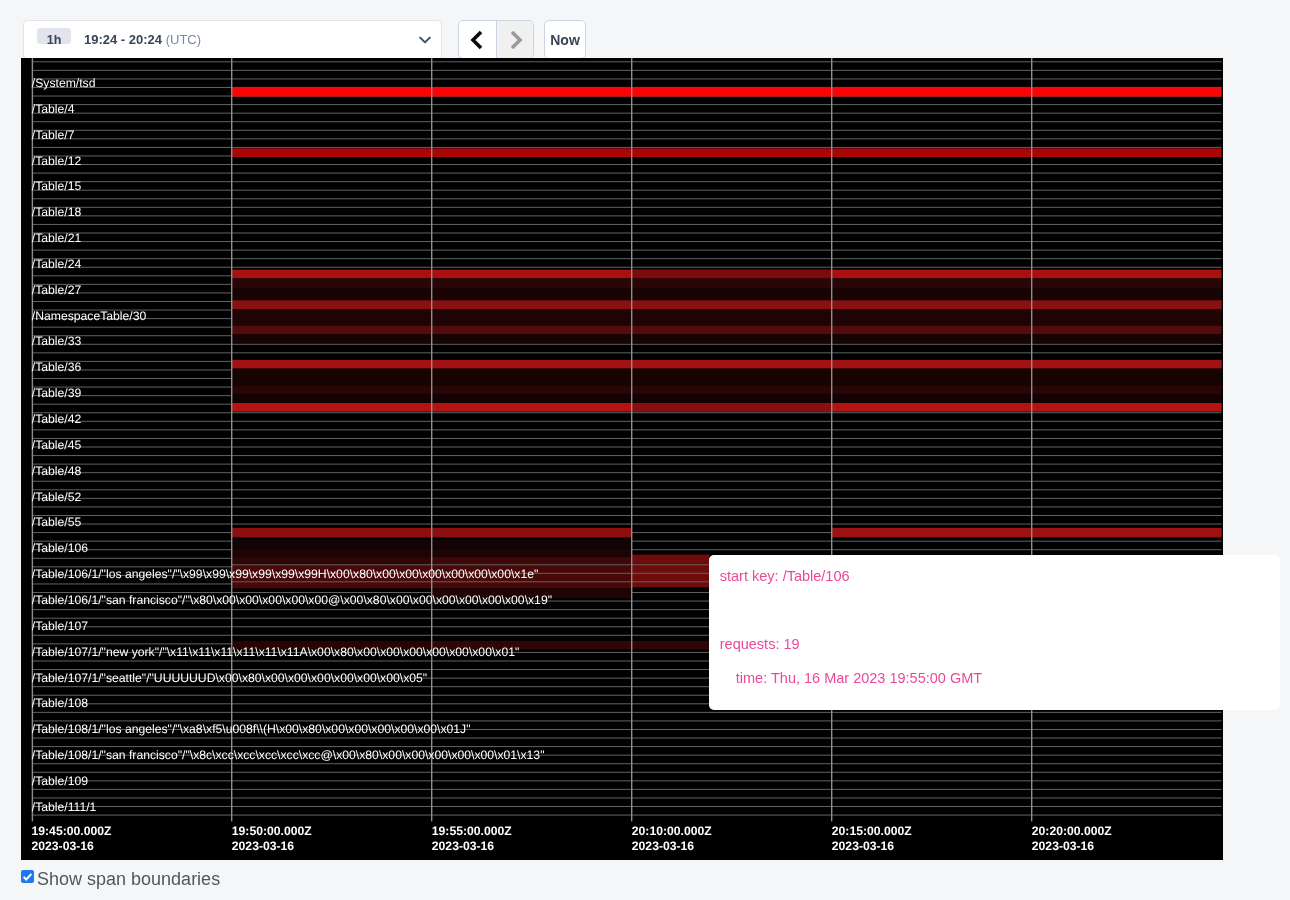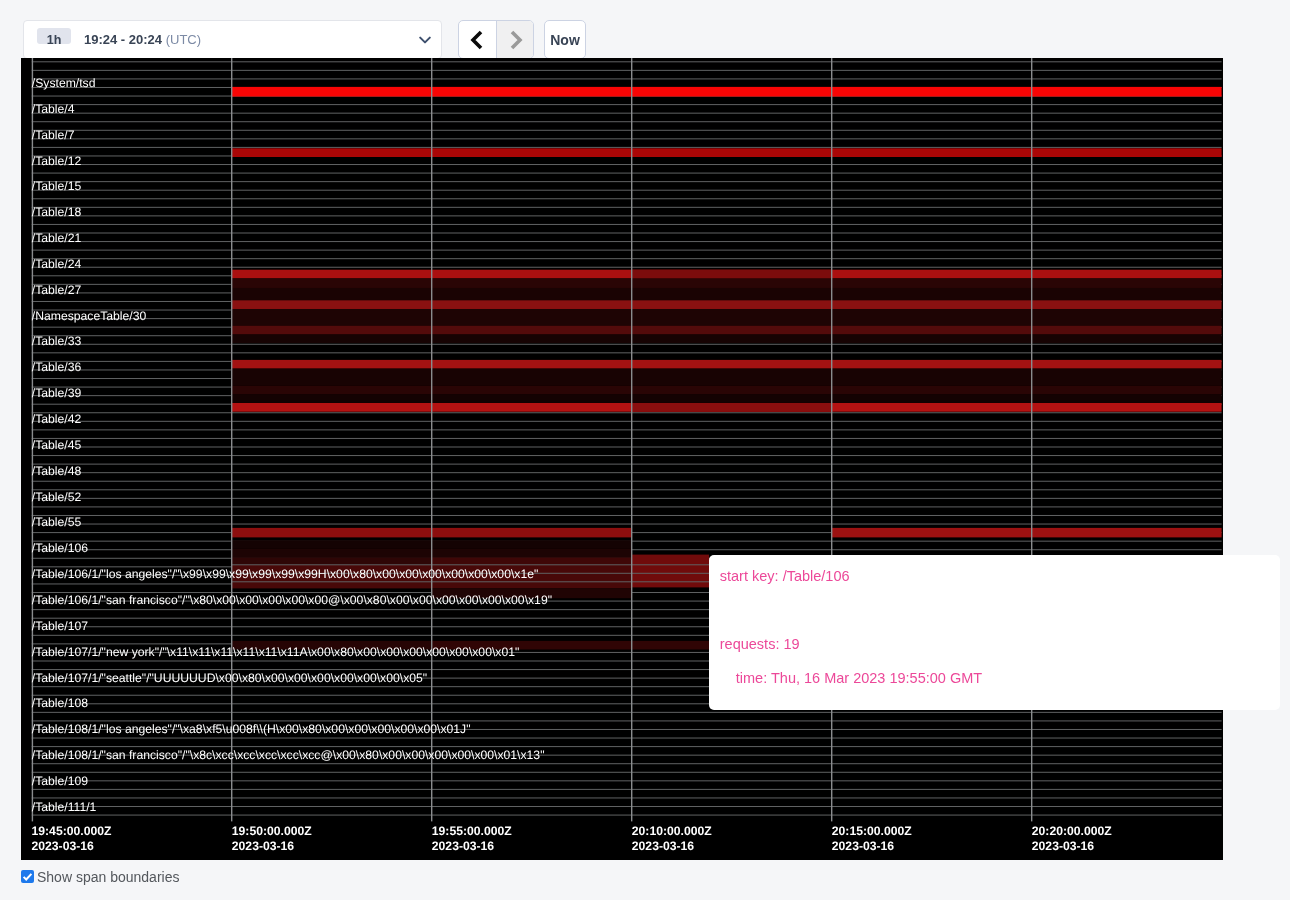--- a/index.html
+++ b/index.html
@@ -206,13 +206,13 @@
   <div class="abs" style="left:709.2px;top:555px;width:570.5px;height:154.9px;background:#fff;border-radius:5px;color:#ec4899;font-size:14.5px;filter:blur(0px);">
     <div class="abs" style="left:10.6px;top:12.5px;">start key: /Table/106</div>
     <div class="abs" style="left:10.6px;top:80.5px;">requests: 19</div>
     <div class="abs" style="left:10.6px;top:114.5px;margin-left:16px;">time: Thu, 16 Mar 2023 19:55:00 GMT</div>
   </div>
 
   <svg class="abs" style="left:21px;top:869.5px;" width="13" height="13" viewBox="0 0 13 13">
     <rect x="0" y="0" width="13" height="13" rx="2" fill="#1d79ec"></rect>
     <path d="M2.6 6.9 L5.2 9.5 L10.4 3.9" stroke="#fff" stroke-width="2" fill="none"></path>
   </svg>
-  <div class="abs" style="left:37px;top:868.8px;font-size:14px;color:#53575c;filter:blur(0px);">Show span boundaries</div>
+  <div class="abs" style="left:37px;top:868.8px;font-size:18px;color:#53575c;filter:blur(0px);">Show span boundaries</div>
 
 </body></html>

